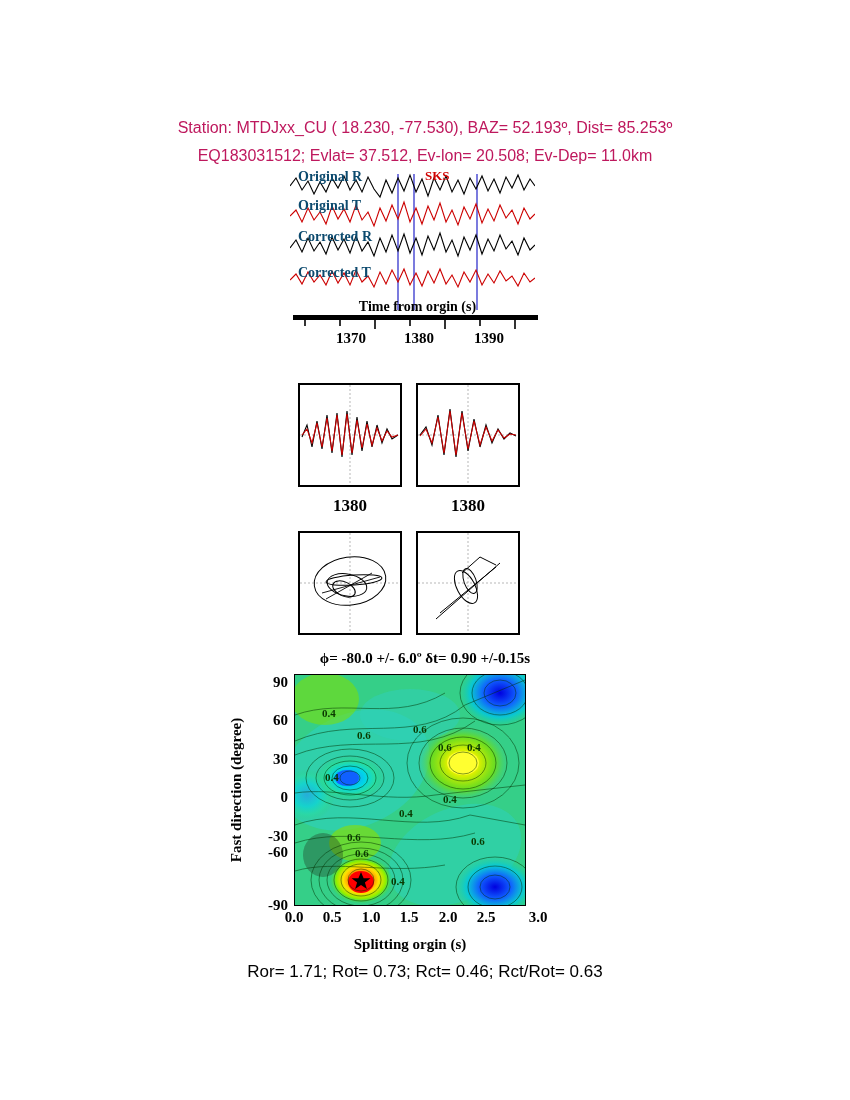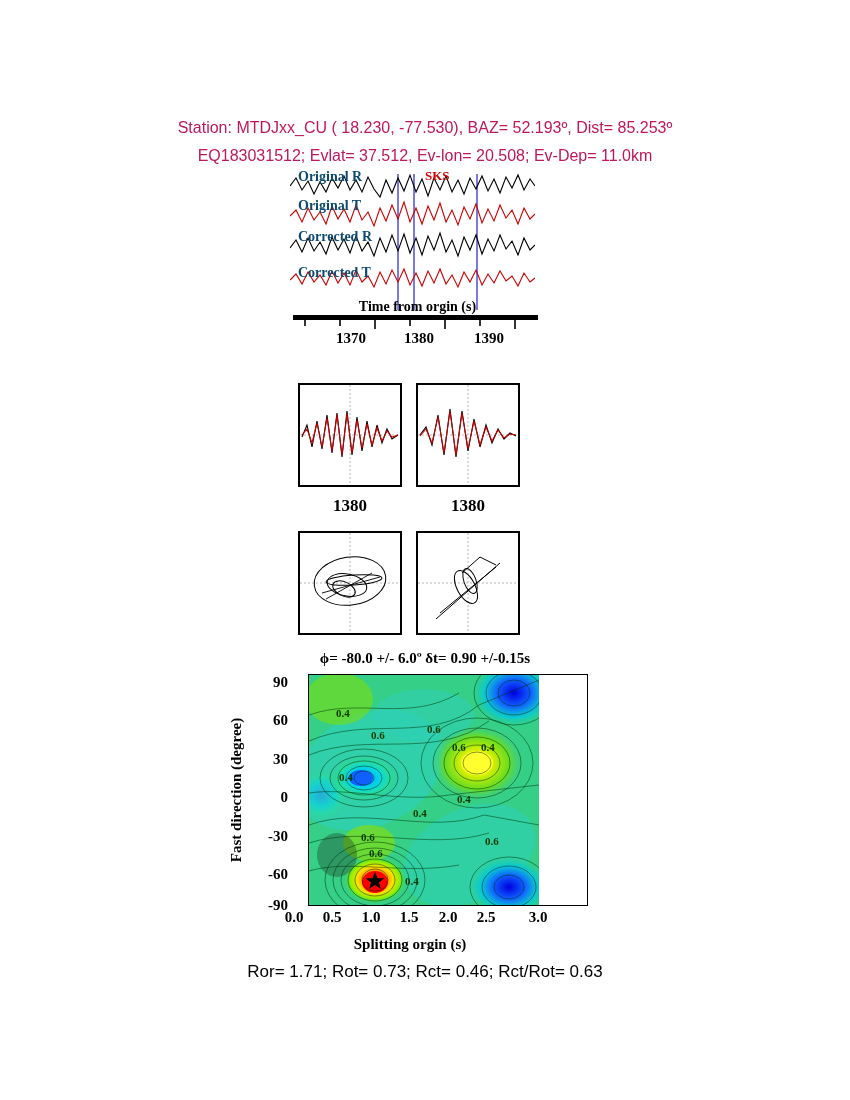--- a/index.html
+++ b/index.html
@@ -128,23 +128,23 @@
     position: absolute;
     left: 0; top: 650px;
     width: 850px;
     text-align: center;
     font-family: "Liberation Serif", serif;
     font-weight: bold;
     font-size: 15px;
   }
   #contour-wrap {
     position: absolute;
-    left: 308px;
+    left: 294px;
     top: 674px;
-    width: 280px;
+    width: 232px;
     height: 232px;
     border: 1px solid #000;
     box-sizing: border-box;
     background: #fff;
     overflow: hidden;
   }
   #ylabel-fast {
     position: absolute;
     left: 228px;
     top: 675px;
@@ -304,21 +304,21 @@
 
   <div id="ylabel-fast">
     <span>Fast direction (degree)</span>
   </div>
 
   <div class="ytick" style="top:674px">90</div>
   <div class="ytick" style="top:712px">60</div>
   <div class="ytick" style="top:751px">30</div>
   <div class="ytick" style="top:789px">0</div>
   <div class="ytick" style="top:828px">-30</div>
-  <div class="ytick" style="top:866px">-60</div>
+  <div class="ytick" style="top:844px">-60</div>
   <div class="ytick" style="top:897px">-90</div>
 
   <div id="contour-wrap">
     <svg width="230" height="230" viewBox="0 0 230 230" xmlns="http://www.w3.org/2000/svg">
       <defs>
         <radialGradient id="gmin1" cx="50%" cy="50%" r="50%">
           <stop offset="0%" stop-color="#ff0000"></stop>
           <stop offset="30%" stop-color="#ff7000"></stop>
           <stop offset="55%" stop-color="#ffe000"></stop>
           <stop offset="78%" stop-color="#8cf000"></stop>

